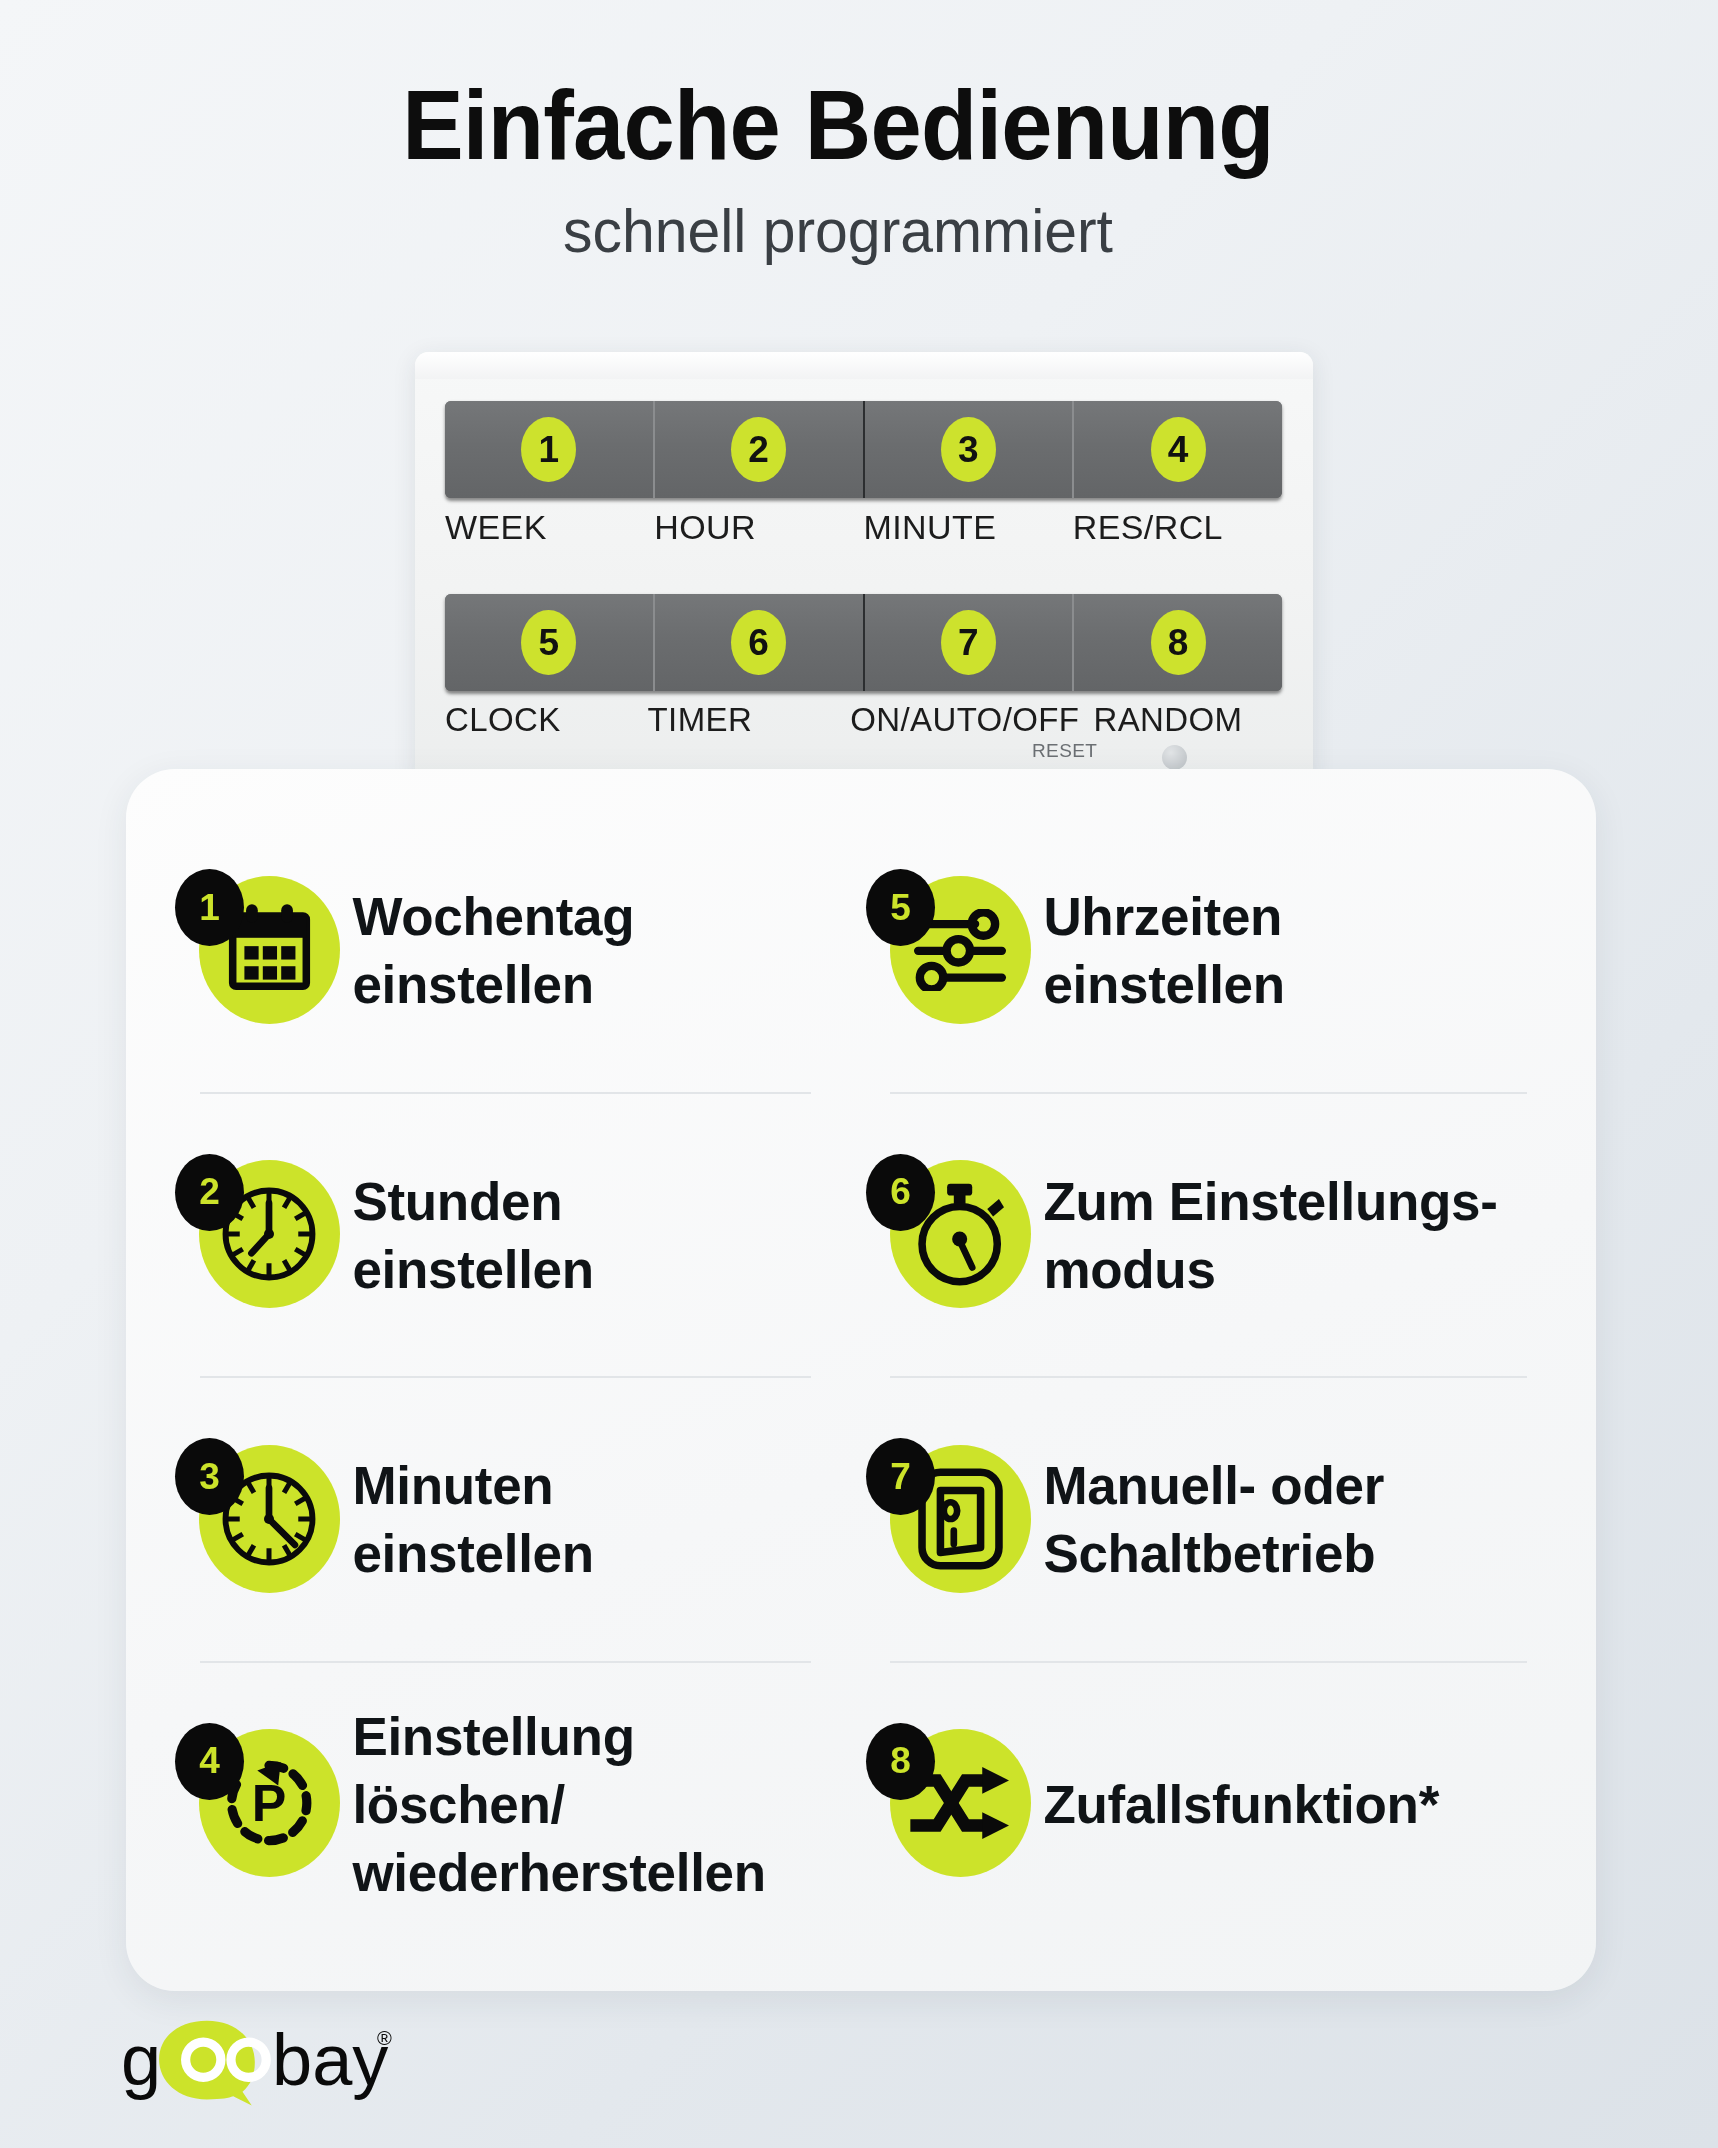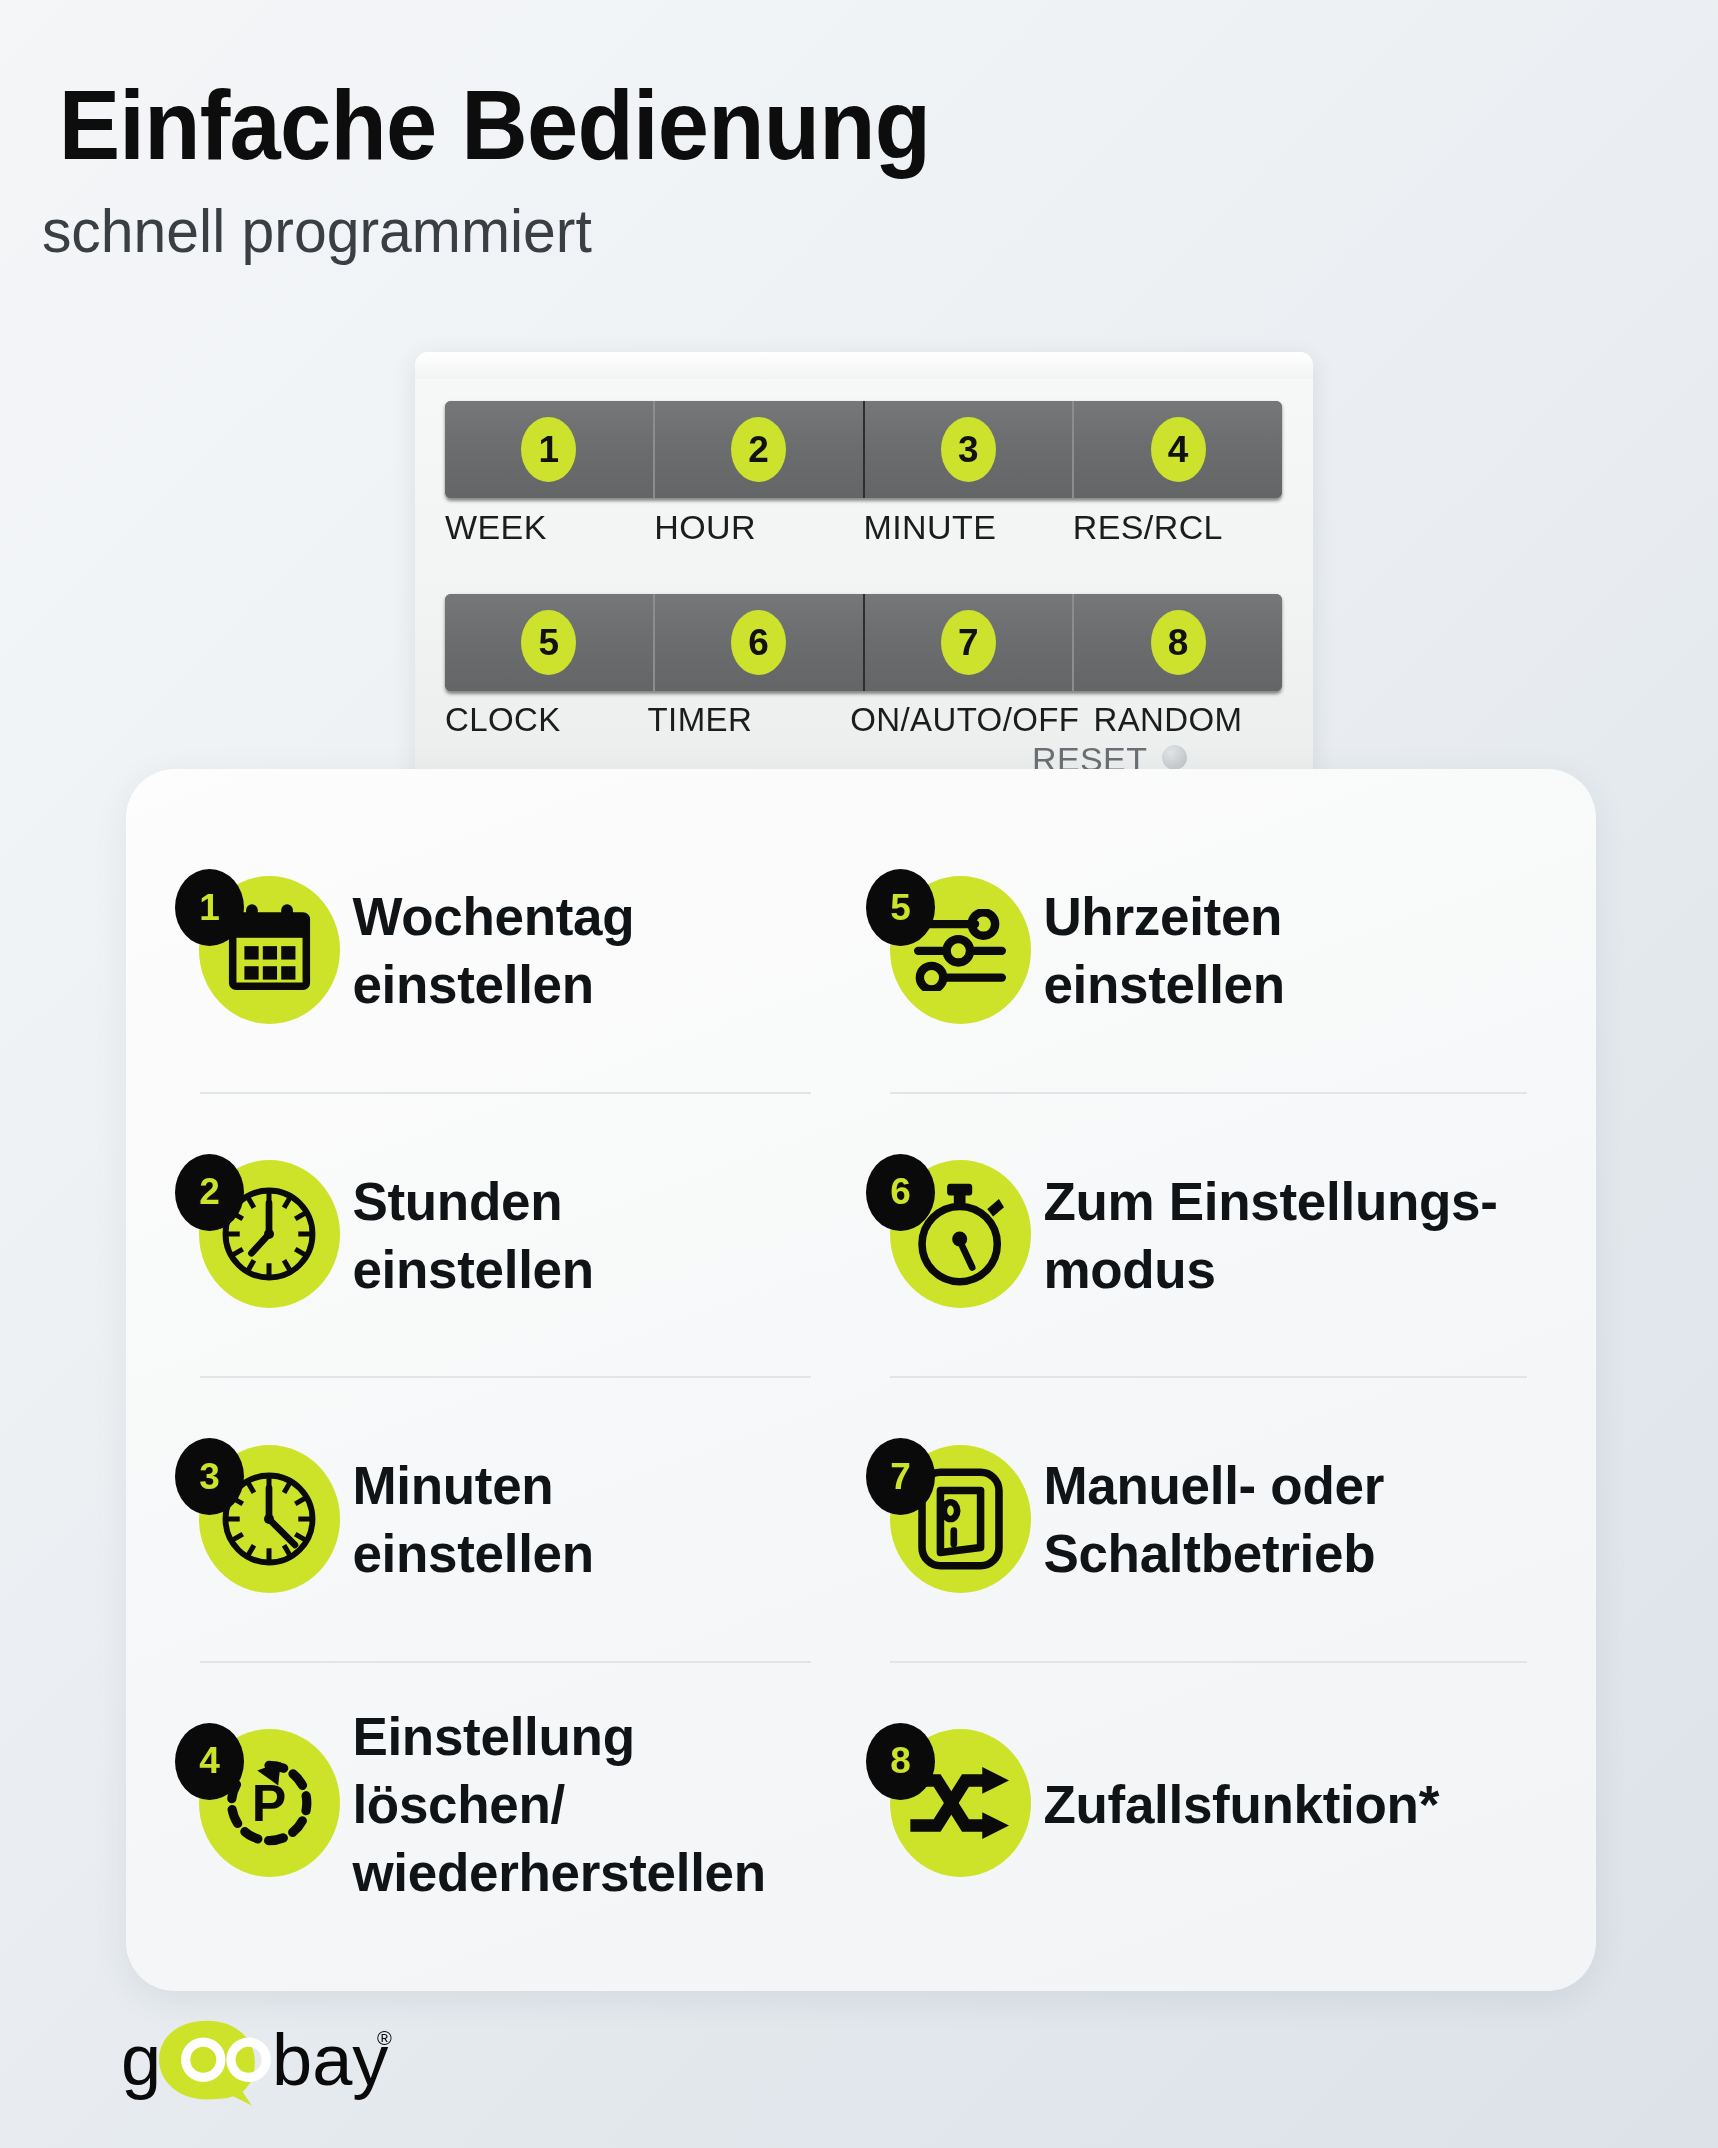--- a/index.html
+++ b/index.html
@@ -14,21 +14,21 @@
     font-family: "Liberation Sans", sans-serif;
     background: linear-gradient(135deg, #f4f6f8 0%, #eef1f4 35%, #e3e8ed 70%, #dce2e8 100%);
     position: relative;
   }
 
   
   #header {
     position: absolute;
     top: 0; left: 0;
     width: 1676px;
-    text-align: left;
+    text-align: center;
     padding-top: 72px;
   }
   #page-title {
     font-size: 99px;
     font-weight: 700;
     letter-spacing: -0.8px;
     color: #0d0d0d;
     line-height: 1.08;
     font-family: "Liberation Sans", sans-serif;
     transform: scaleX(0.93);
@@ -104,21 +104,21 @@
   }
   #lbl-row-1 { top: 156px; }
   #lbl-row-2 { top: 349px; gap: 14px; }
   .lbl-cell { flex: 1; white-space: nowrap; }
   #lbl-row-2 .lbl-cell { font-size: 33px; }
 
   #reset-label {
     position: absolute;
     left: 617px;
     top: 388px;
-    font-size: 34px;
+    font-size: 19px;
     color: #6b6f73;
     letter-spacing: 0.4px;
   }
   #reset-knob {
     position: absolute;
     left: 747px;
     top: 393px;
     width: 25px; height: 25px;
     border-radius: 50%;
     background: radial-gradient(circle at 35% 30%, #e2e5e7, #b9bec2);

